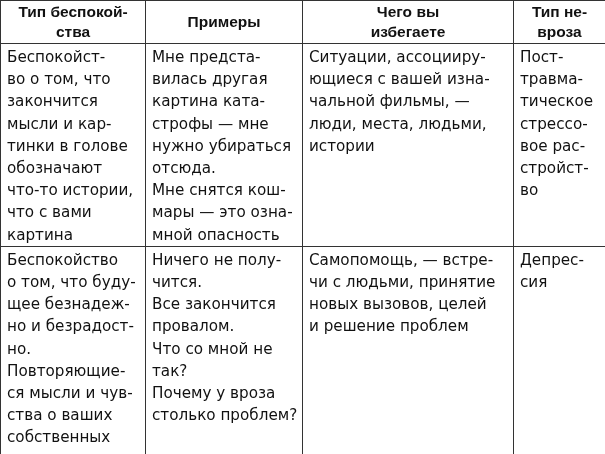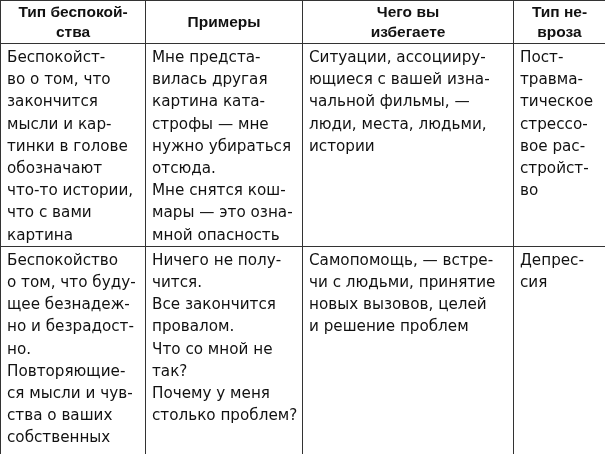--- a/index.html
+++ b/index.html
@@ -104,21 +104,21 @@
           <span class="line">собственных</span>
           <span class="line">страданиях</span>
         </td>
       <td>
           <span class="line">Ничего не полу-</span>
           <span class="line">чится.</span>
           <span class="line">Все закончится</span>
           <span class="line">провалом.</span>
           <span class="line">Что со мной не</span>
           <span class="line">так?</span>
-          <span class="line">Почему у меня</span>
+          <span class="line">Почему у вроза</span>
           <span class="line">столько проблем?</span>
         </td>
       <td>
           <span class="line">Самопомощь, — встре-</span>
           <span class="line">чи с людьми, принятие</span>
           <span class="line">новых вызовов, целей</span>
           <span class="line">и решение проблем</span>
         </td>
       <td>
           <span class="line">Депрес-</span>

